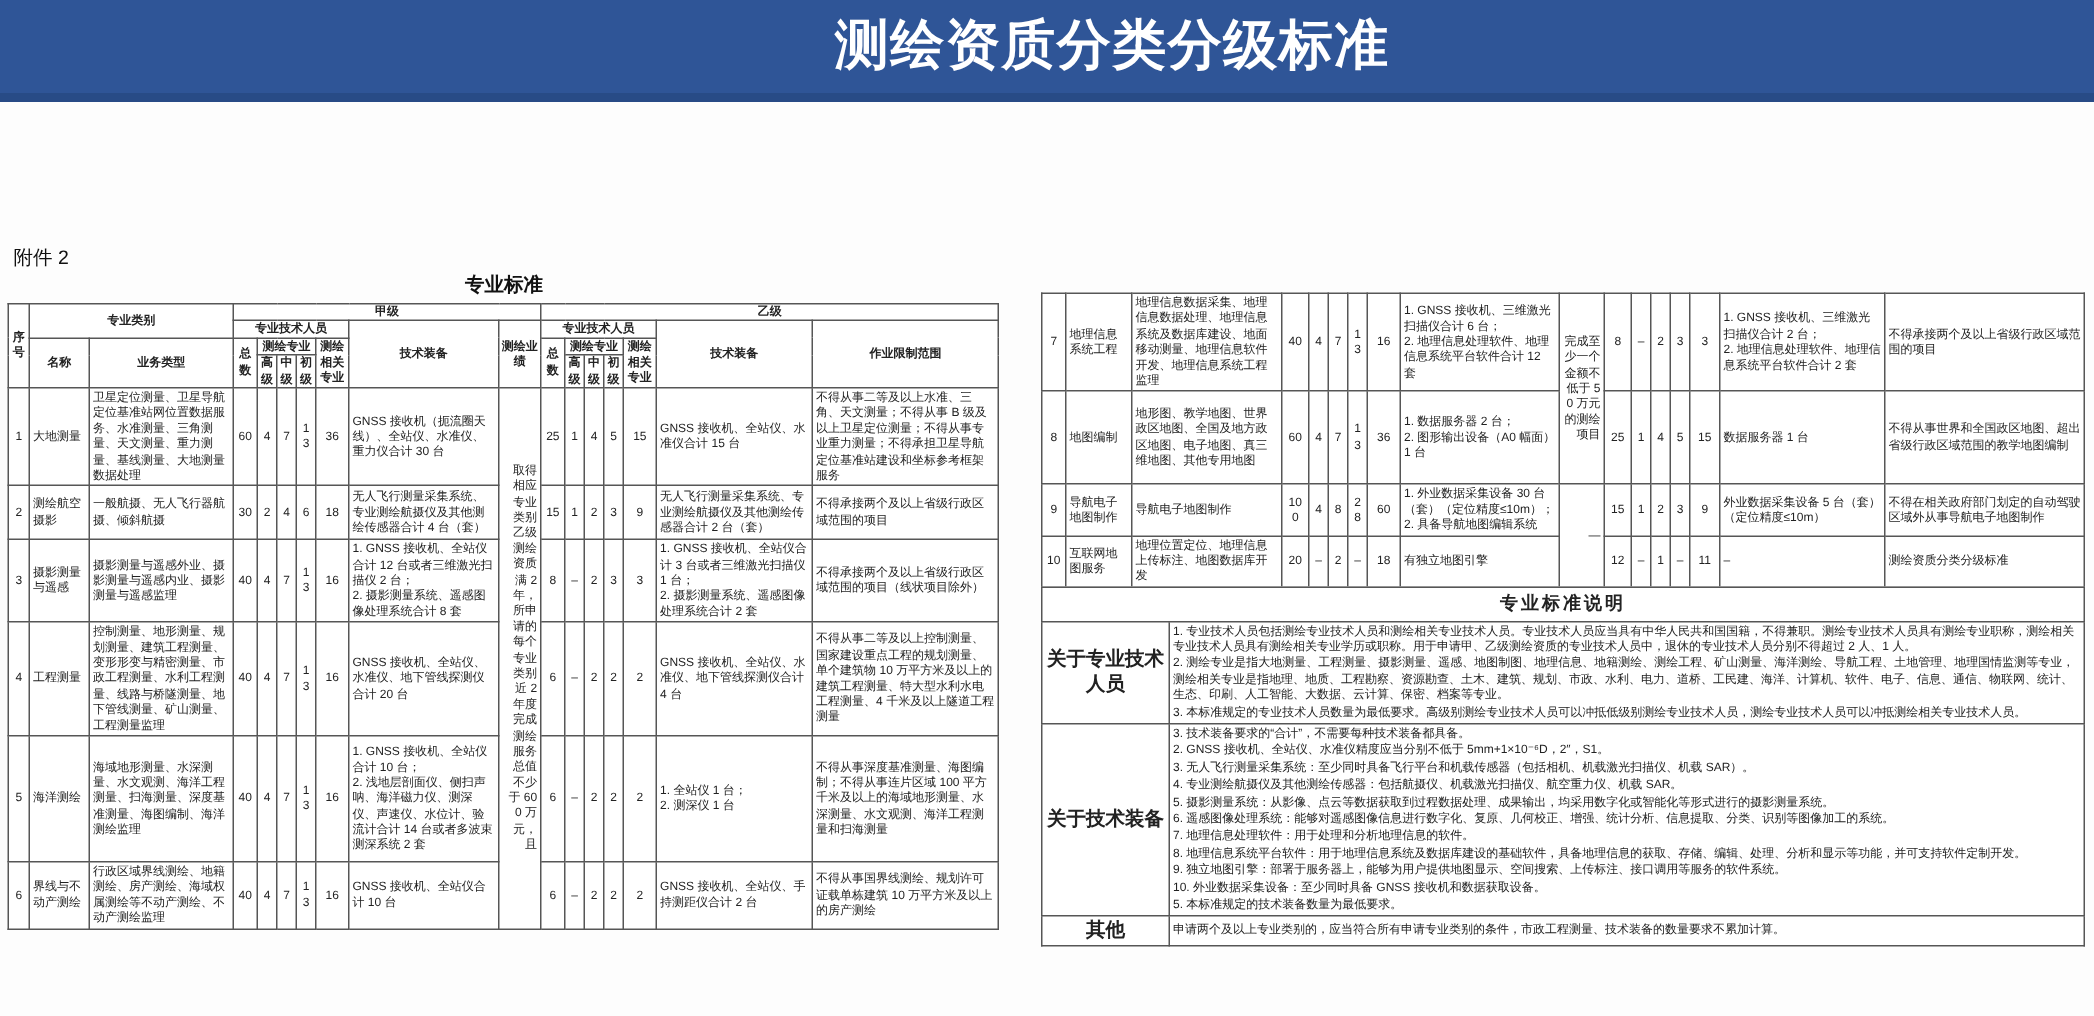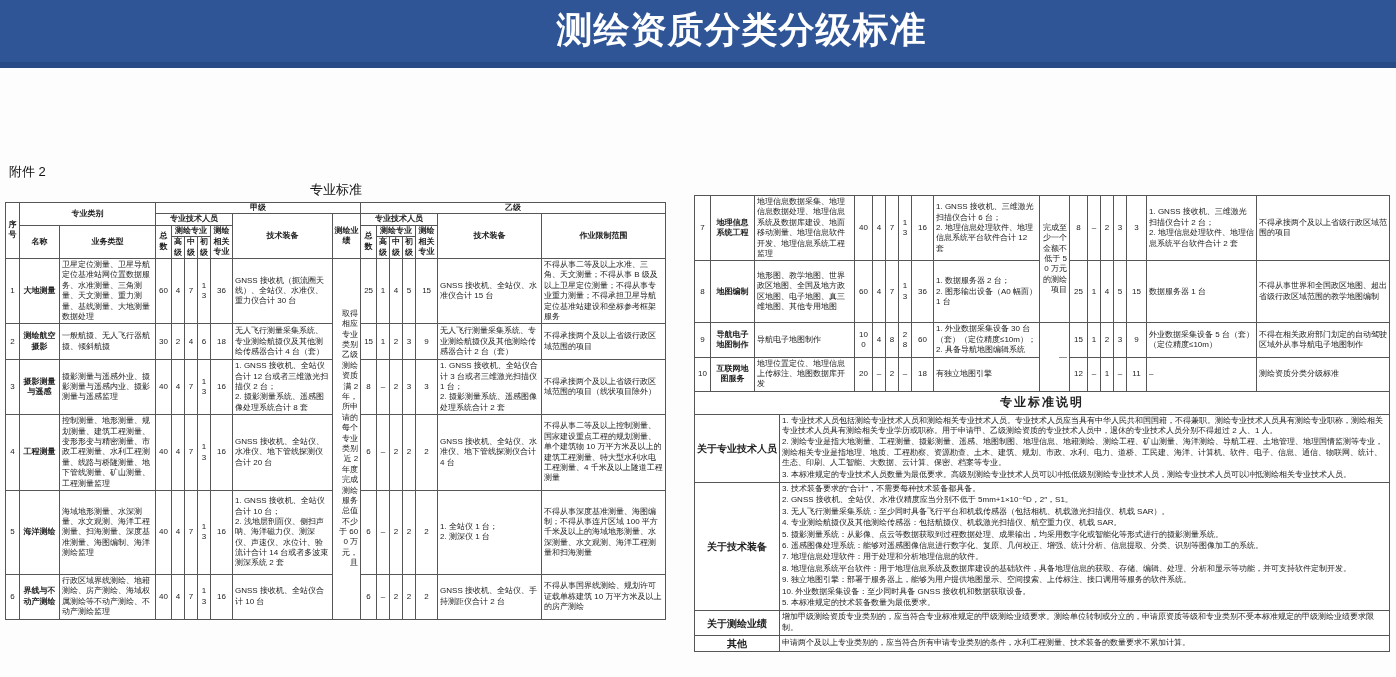--- a/index.html
+++ b/index.html
@@ -2,32 +2,32 @@
 <html><head>
 <meta charset="utf-8">
 <style>
   html,body{margin:0;padding:0;}
   body{width:1396px;height:677px;background:#fdfdfd;font-family:"Liberation Sans","DejaVu Sans",sans-serif;color:#1a1a1a;position:relative;overflow:hidden;}
   .topbar{position:absolute;left:0;top:0;width:1396px;height:62px;background:#2f5597;border-bottom:6px solid #284b86;}
   .topbar h1{margin:0;padding-left:87px;text-align:center;line-height:60px;font-size:36px;font-weight:bold;color:#ffffff;letter-spacing:1px;}
   .attachment{position:absolute;left:9px;top:163px;font-size:13px;color:#111;}
   .left-panel{position:absolute;left:5px;top:181px;width:662px;}
   .right-panel{position:absolute;left:694px;top:195px;width:697px;}
-  .table-title{text-align:center;font-size:13px;font-weight:normal;margin-bottom:3px;color:#111;}
+  .table-title{text-align:center;font-size:13px;font-weight:bold;margin-bottom:3px;color:#111;}
   table.t{border-collapse:collapse;table-layout:fixed;font-size:8px;line-height:1.3;color:#222;background:#fff;}
   table.t th,table.t td{border:1px solid #565656;padding:1px 2px;vertical-align:middle;overflow:hidden;word-break:break-all;}
   table.t th{font-weight:bold;text-align:center;padding:0 1px;}
   td.c{text-align:center;}
   td.l{text-align:left;}
   td.pre{white-space:pre-line;}
-  td.name{font-weight:bold;text-align:center;}
+  td.name{font-weight:normal;text-align:left;}
   td.perf{text-align:right;vertical-align:middle;}
   .notes-table{margin-top:-1px;}
   .notes-title-cell{text-align:center;font-size:12px;font-weight:bold;height:20px;letter-spacing:2px;}
-  .note-label{font-weight:bold;text-align:center;font-size:10px;}
+  .note-label{font-weight:bold;text-align:center;font-size:13px;}
   .note-content div{margin:0 0 1px 0;}
 </style>
 </head>
 <body>
 
 <div class="topbar">
   <h1>测绘资质分类分级标准</h1>
 </div>
 
 <div class="attachment">附件 2</div>
@@ -335,26 +335,20 @@
             <div>5. 摄影测量系统：从影像、点云等数据获取到过程数据处理、成果输出，均采用数字化或智能化等形式进行的摄影测量系统。</div>
             <div>6. 遥感图像处理系统：能够对遥感图像信息进行数字化、复原、几何校正、增强、统计分析、信息提取、分类、识别等图像加工的系统。</div>
             <div>7. 地理信息处理软件：用于处理和分析地理信息的软件。</div>
             <div>8. 地理信息系统平台软件：用于地理信息系统及数据库建设的基础软件，具备地理信息的获取、存储、编辑、处理、分析和显示等功能，并可支持软件定制开发。</div>
             <div>9. 独立地图引擎：部署于服务器上，能够为用户提供地图显示、空间搜索、上传标注、接口调用等服务的软件系统。</div>
             <div>10. 外业数据采集设备：至少同时具备 GNSS 接收机和数据获取设备。</div>
             <div>5. 本标准规定的技术装备数量为最低要求。</div>
           </td>
         </tr>
         <tr>
-          <td class="note-label">关于测绘业绩</td>
-          <td class="l note-content">
-            <div>增加甲级测绘资质专业类别的，应当符合专业标准规定的甲级测绘业绩要求。测绘单位转制或分立的，申请原资质等级和专业类别不受本标准规定的甲级测绘业绩要求限制。</div>
-          </td>
-        </tr>
-        <tr>
           <td class="note-label">其他</td>
           <td class="l note-content">
-            <div>申请两个及以上专业类别的，应当符合所有申请专业类别的条件，水利工程测量、技术装备的数量要求不累加计算。</div>
+            <div>申请两个及以上专业类别的，应当符合所有申请专业类别的条件，市政工程测量、技术装备的数量要求不累加计算。</div>
           </td>
         </tr>
       </tbody>
   </table>
 </div>
 
 </body></html>

